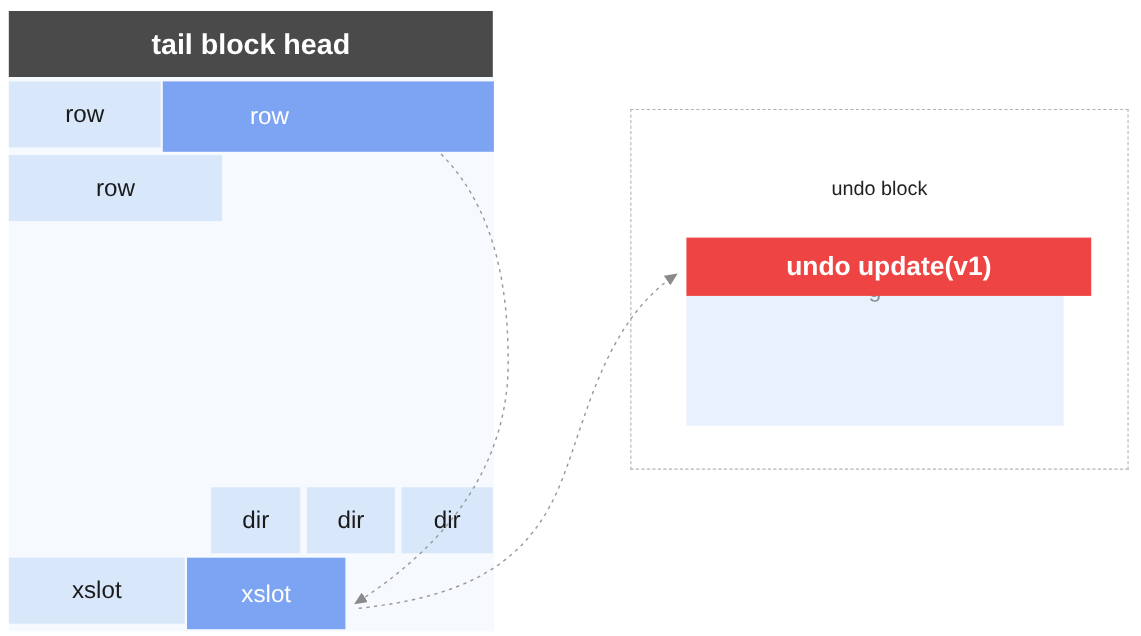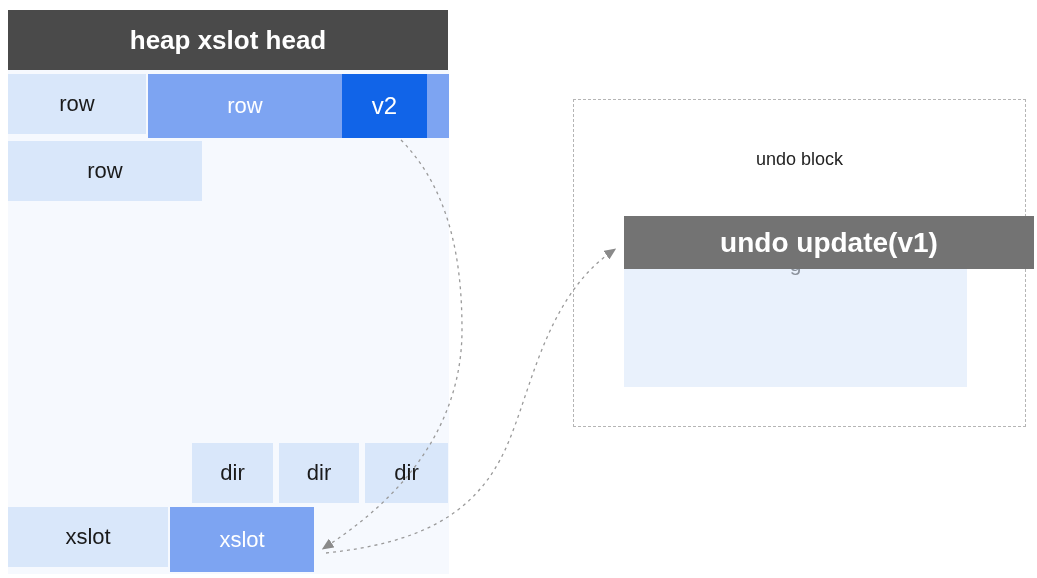--- a/index.html
+++ b/index.html
@@ -26,43 +26,42 @@
   .dir1{left:192px;top:443px;width:81px;height:60px;}
   .dir2{left:279px;top:443px;width:80px;height:60px;}
   .dir3{left:365px;top:443px;width:83px;height:60px;}
 
   .xslot-light{left:8px;top:507px;width:160px;height:60px;}
   .xslot-medium{left:170px;top:507px;width:144px;height:65px;}
   .tail-cell{left:318px;top:507px;width:130px;height:60px;}
 
   
   .undo-box{left:573px;top:99px;width:453px;height:328px;border:1px dashed #b5b5b5;background:#ffffff;}
-  .undo-label{left:573px;top:147px;width:453px;height:24px;display:flex;align-items:center;
+  .undo-label{left:573px;top:159px;width:453px;height:24px;display:flex;align-items:center;
     justify-content:center;font-size:18px;color:#222222;text-align:center;}
-  .undo-header{left:624px;top:216px;width:410px;height:53px;background:#737373;color:#ffffff;
-    font-size:28px;font-weight:bold;display:flex;align-items:center;justify-content:center;z-index:3;}
+  .undo-header{left:624px;top:216px;width:368px;height:53px;background:#ef4444;color:#ffffff;
+    font-size:24px;font-weight:bold;display:flex;align-items:center;justify-content:center;z-index:3;}
   .undo-body{left:624px;top:269px;width:343px;height:118px;background:#e9f1fc;z-index:1;}
   .hidden-glyph{position:absolute;left:0;top:-17px;width:100%;text-align:center;
     color:#8b929c;font-size:21px;z-index:0;}
 
   .arrow-layer{left:0;top:0;width:1037px;height:578px;pointer-events:none;z-index:4;}
 </style>
 </head>
 <body>
 
 <div class="canvas">
 
   <div class="abs heap-bg"></div>
 
-  <div class="abs heap-header">heap xslot head</div>
+  <div class="abs heap-header">tail block head</div>
 
   <div class="abs cell light row1-light">row</div>
   <div class="abs row1-medium">
     <div class="med-label">row</div>
-    <div class="cell strong v2-cell">v2</div>
   </div>
 
   <div class="abs cell light row2-light">row</div>
 
   <div class="abs cell light dir1">dir</div>
   <div class="abs cell light dir2">dir</div>
   <div class="abs cell light dir3">dir</div>
 
   <div class="abs cell light xslot-light">xslot</div>
   <div class="abs cell medium xslot-medium">xslot</div>

